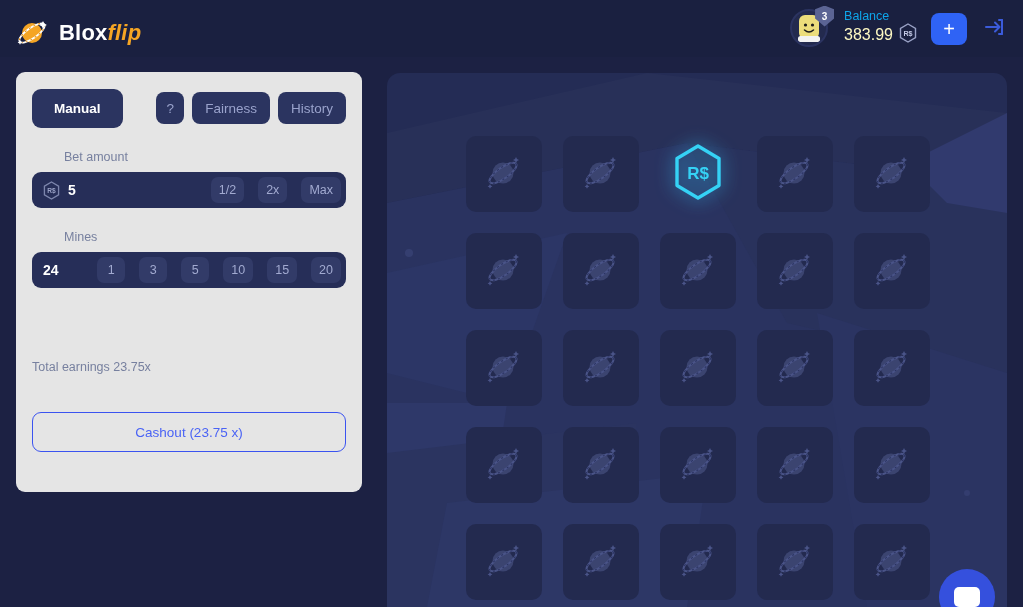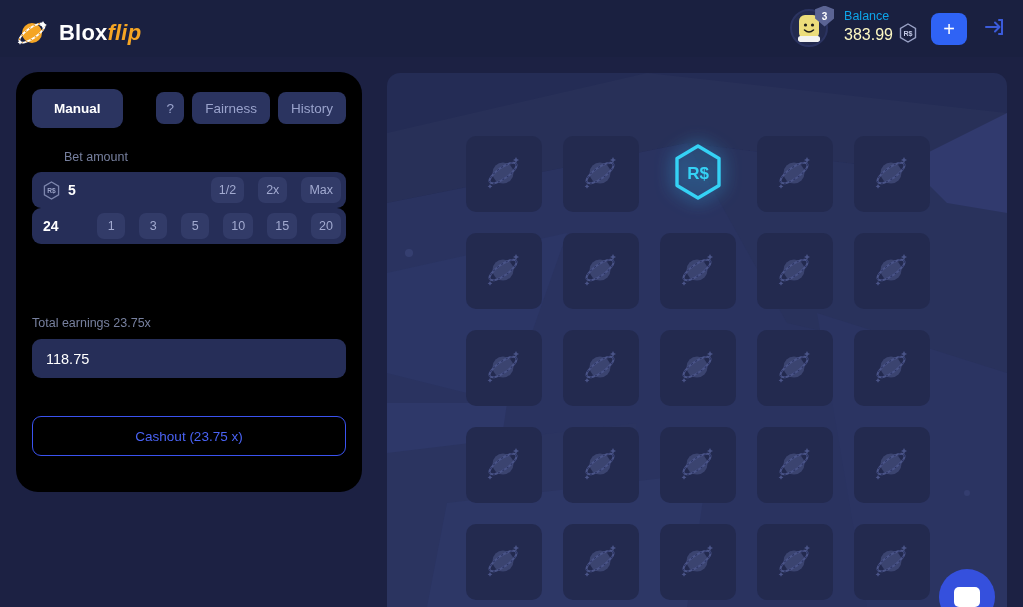--- a/index.html
+++ b/index.html
@@ -53,21 +53,21 @@
   }
   .login-btn {
     width: 28px; height: 30px; background: none; border: none;
     display: flex; align-items: center; justify-content: center; cursor: pointer;
   }
 
   
   .left-panel {
     position: absolute; left: 16px; top: 72px;
     width: 346px; height: 420px;
-    background: #000000; border-radius: 22px;
+    background: #e5e5e5; border-radius: 9px;
     padding: 16px;
   }
   .tabs-row { display: flex; align-items: center; height: 40px; }
   .tab-manual {
     height: 39px; padding: 0 22px; border-radius: 9px;
     background: #2b3460; color: #ffffff;
     font-size: 13.5px; font-weight: bold;
     display: flex; align-items: center; justify-content: center;
     border: none; cursor: pointer;
   }
@@ -224,34 +224,34 @@
       </svg>
     </span>
     <span class="input-value">5</span>
     <div class="chip-group">
       <button class="chip">1/2</button>
       <button class="chip">2x</button>
       <button class="chip">Max</button>
     </div>
   </div>
 
+  <div class="field-label">Mines</div>
   <div class="input-bar">
     <span class="input-value">24</span>
     <div class="chip-group">
       <button class="chip">1</button>
       <button class="chip">3</button>
       <button class="chip">5</button>
       <button class="chip">10</button>
       <button class="chip">15</button>
       <button class="chip">20</button>
     </div>
   </div>
 
   <div class="earn-label">Total earnings 23.75x</div>
-  <div class="earn-box">118.75</div>
 
   <button class="cashout-btn">Cashout (23.75 x)</button>
 </div>
 
 <div class="right-panel">
 
   <svg class="bg-poly" viewBox="0 0 620 534" preserveAspectRatio="none">
     <polygon points="0,60 260,0 620,40 620,110 300,70 0,130" fill="#283058"></polygon>
     <polygon points="0,130 300,70 620,110 620,534 0,534" fill="#2a3360"></polygon>
     <polygon points="0,200 180,160 120,330 0,300" fill="#2c3666"></polygon>

